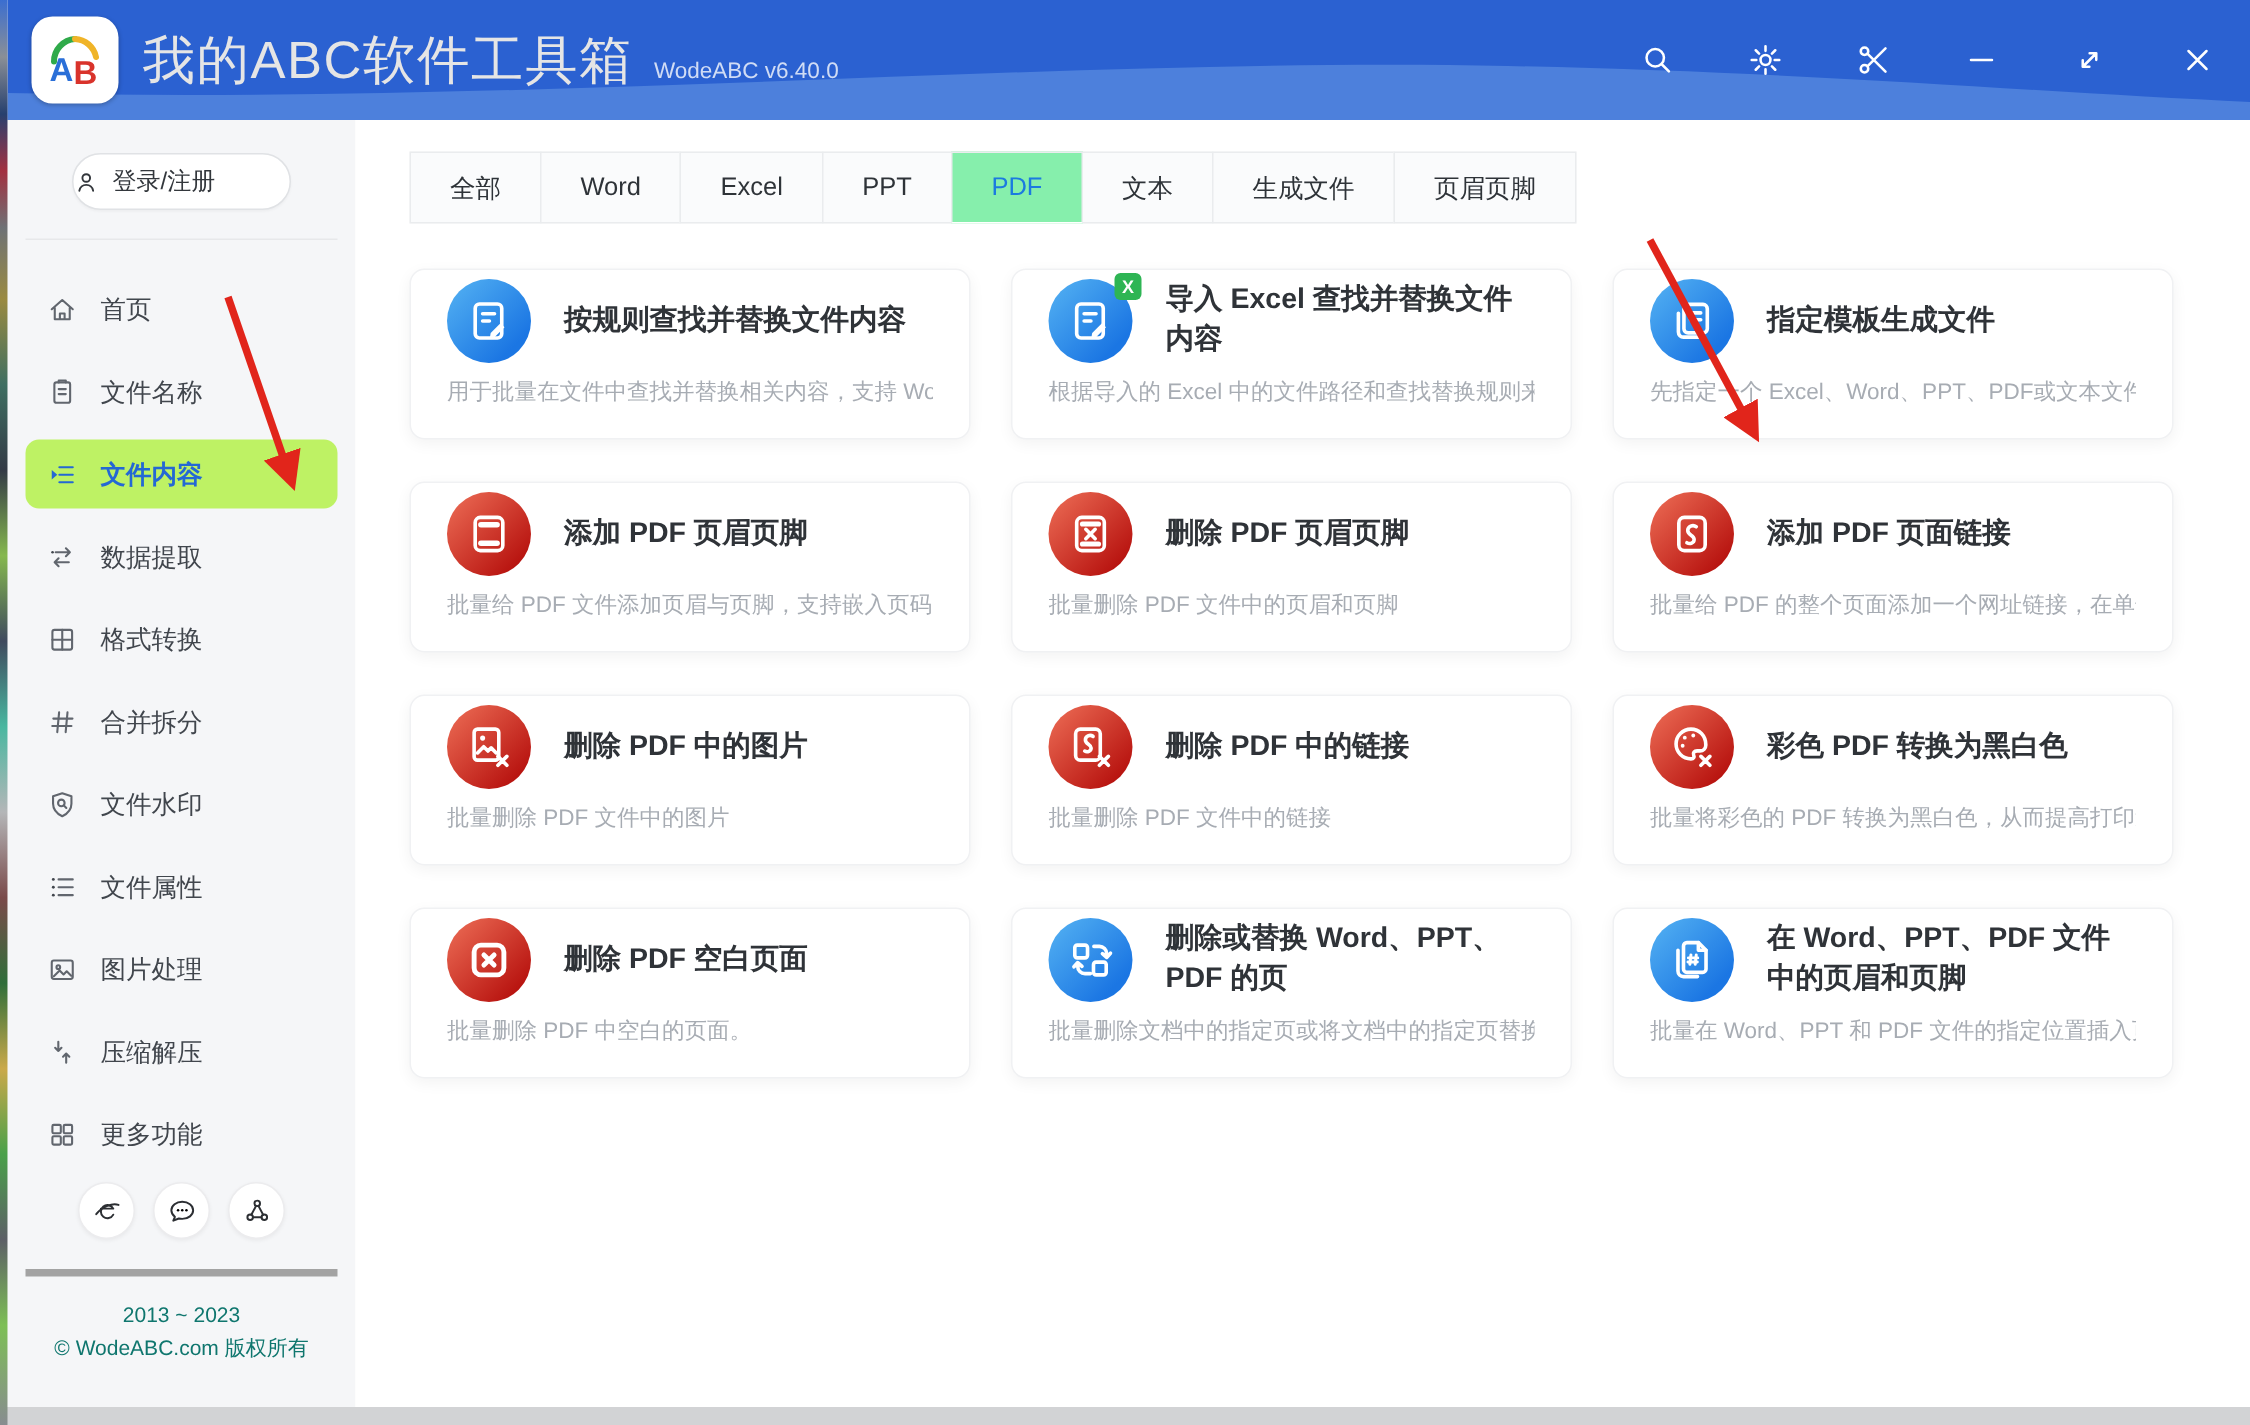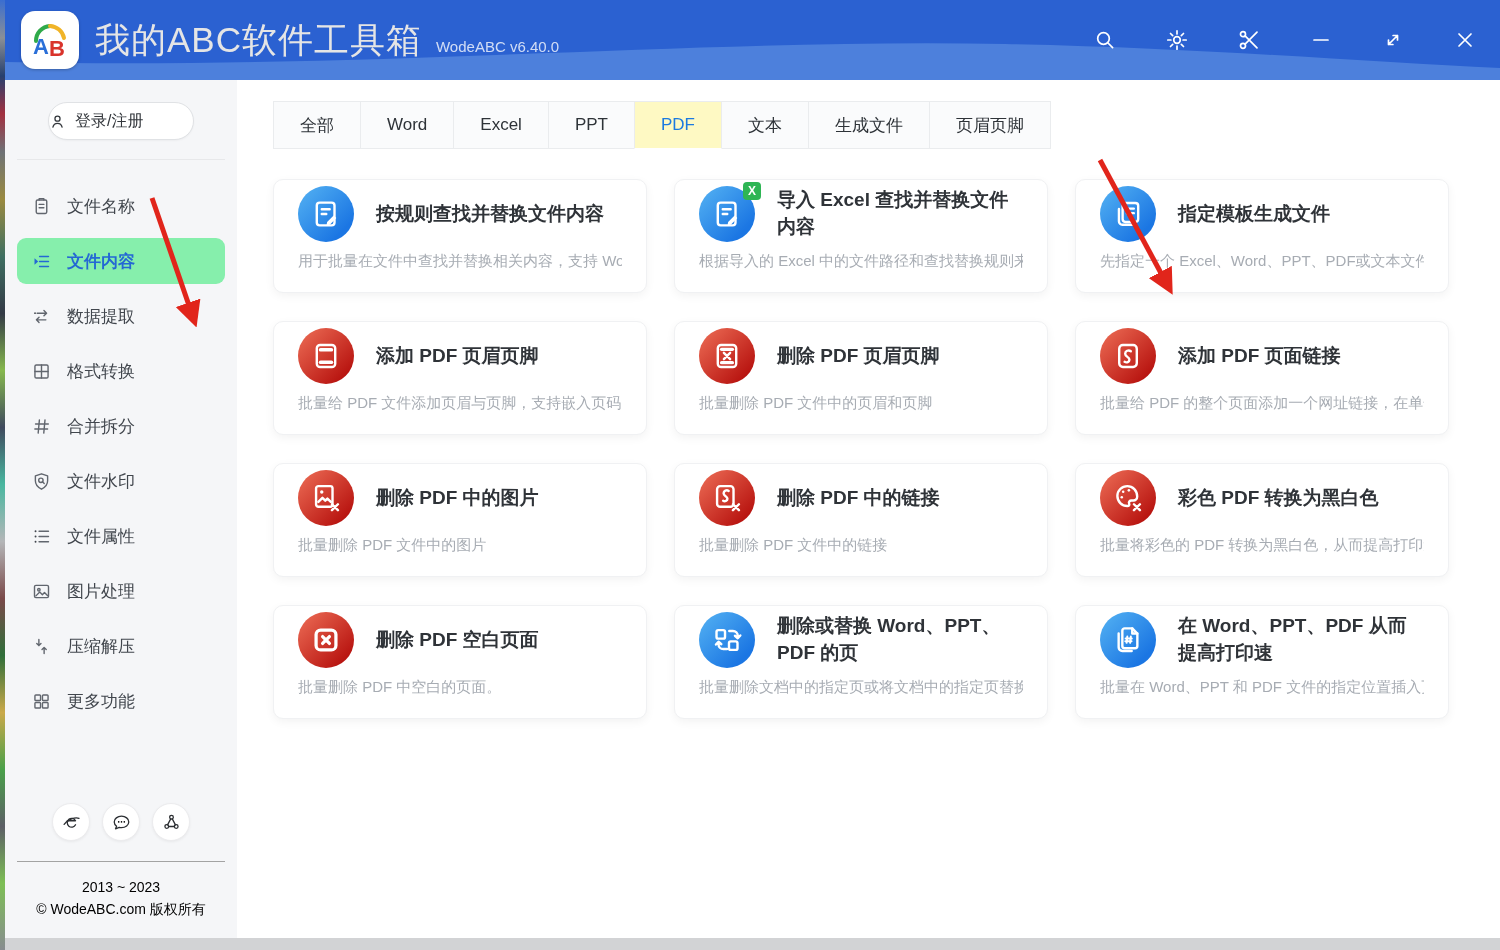--- a/index.html
+++ b/index.html
@@ -32,39 +32,39 @@
     border-radius:19px; display:flex; align-items:center; justify-content:flex-start; gap:9px;
     font-size:16px; color:#33373c; cursor:pointer; box-shadow:0 1px 2px rgba(0,0,0,.04); }
   .login-btn svg { width:17px; height:17px; stroke:#33373c; stroke-width:1.8; fill:none; stroke-linecap:round; }
   .side-divider { height:1px; background:#e7e8ea; margin:19px 12px 0; }
   .nav { margin-top:23px; }
   .nav-item { height:46px; margin:0 12px 9px; border-radius:9px; display:flex; align-items:center;
     padding:0 14px; gap:15px; font-size:17px; color:#41464d; cursor:pointer; }
   .nav-item .nav-icon { width:21px; height:21px; display:flex; }
   .nav-item svg { width:21px; height:21px; stroke:#61666e; stroke-width:1.6; fill:none;
     stroke-linecap:round; stroke-linejoin:round; }
-  .nav-item.active { background:#86efac; color:#2468d4; font-weight:bold; }
+  .nav-item.active { background:#bef264; color:#2468d4; font-weight:bold; }
   .nav-item.active svg { stroke:#2468d4; }
   .side-bottom { position:absolute; left:0; bottom:0; width:100%; }
   .side-circles { display:flex; justify-content:center; gap:12px; padding:20px 0; }
   .circle-btn { width:38px; height:38px; background:#fff; border-radius:50%; border:1px solid #ececee;
     display:flex; align-items:center; justify-content:center; cursor:pointer;
     box-shadow:0 1px 3px rgba(0,0,0,.06); }
   .circle-btn svg { width:21px; height:21px; stroke:#2c2f33; stroke-width:1.5; fill:none;
     stroke-linecap:round; stroke-linejoin:round; }
-  .side-copy { text-align:center; color:#000000; font-size:14px; line-height:22px; padding:14px 0 18px;
-    border-top:1px solid #a3a3a3; margin:0 12px; }
+  .side-copy { text-align:center; color:#0f766e; font-size:14px; line-height:22px; padding:14px 0 29px;
+    border-top:5px solid #a3a3a3; margin:0 12px; }
 
   
   .main { position:absolute; left:232px; top:80px; width:1263px; height:858px; background:#fff; }
   .tabs { position:absolute; left:36px; top:21px; display:flex;justify-content:center; }
   .tab { height:48px; padding:0 26px; display:flex; align-items:center; font-size:17px; color:#2e3338;
     background:#fafbfc; border:1px solid #eaecee; margin-left:-1px; cursor:pointer; }
   .tab:first-child { margin-left:0; }
-  .tab.active { background:#fef9c3; color:#1b7ae0; border-bottom-color:#fff; z-index:2; }
+  .tab.active { background:#86efac; color:#1b7ae0; border-bottom-color:#fff; z-index:2; }
 
   .cards { position:absolute; left:36px; top:99px; display:grid;
     grid-template-columns:repeat(3,374px); grid-auto-rows:114px; column-gap:27px; row-gap:28px; }
   .card { background:#fff; border:1px solid #f0f1f3; border-radius:10px; padding:12px 24px 0;
     box-shadow:0 3px 10px rgba(0,0,0,.05); cursor:pointer; overflow:hidden; position:relative; }
   .card-head { display:flex; align-items:center; gap:22px; min-height:56px; margin-top:-6px; }
   .card-icon { width:56px; height:56px; border-radius:50%; flex:0 0 auto; position:relative;
     display:flex; align-items:center; justify-content:center; }
   .card-icon.blue { background:linear-gradient(135deg,#55b3f3 0%,#1b76e3 80%); }
   .card-icon.red  { background:linear-gradient(135deg,#ee6f57 0%,#b81410 85%); }
@@ -162,20 +162,28 @@
           <circle cx="12" cy="8" r="3.6"></circle>
           <path d="M5.5 20c.8-3.6 3.4-5.5 6.5-5.5s5.7 1.9 6.5 5.5"></path>
         </svg>
       <span>登录/注册</span>
     </div>
     <div class="side-divider"></div>
     <div class="nav">
         <div class="nav-item">
           <span class="nav-icon">
             <svg viewBox="0 0 24 24">
+              <path d="M4 11.6 L12 4.6 L20 11.6 M6.3 10.2 V19.2 H17.7 V10.2 M10.2 19.2 v-4.3 h3.6 v4.3"></path>
+            </svg>
+          </span>
+          <span class="nav-label">首页</span>
+        </div>
+        <div class="nav-item">
+          <span class="nav-icon">
+            <svg viewBox="0 0 24 24">
               <rect x="6" y="4.5" width="12" height="15.5" rx="1.6"></rect>
               <path d="M9.3 4.5 V3 h5.4 v1.5 M9.3 9.6 h5.4 M9.3 13.4 h5.4"></path>
             </svg>
           </span>
           <span class="nav-label">文件名称</span>
         </div>
         <div class="nav-item active">
           <span class="nav-icon">
             <svg viewBox="0 0 24 24">
               <path d="M9.8 6.3 H20 M9.8 12 H20 M9.8 17.7 H20"></path>
@@ -477,21 +485,21 @@
         <div class="card">
           <div class="card-head">
             <div class="card-icon blue">
               <svg viewBox="0 0 24 24">
                 <path d="M9.6 3.8 h5.4 l3.6 3.6 v8.8 a1.6 1.6 0 0 1-1.6 1.6 h-7.4 a1.6 1.6 0 0 1-1.6-1.6 V5.4 a1.6 1.6 0 0 1 1.6-1.6 Z"></path>
                 <path d="M15 3.8 v3.6 h3.6"></path>
                 <path d="M5.4 7.4 v9.8 a2.6 2.6 0 0 0 2.6 2.6 h6.6"></path>
                 <path d="M11.5 9.6 l-.5 4.4 M14 9.6 l-.5 4.4 M10.3 11 h4.4 M10.1 12.9 h4.4" stroke-width="1.4"></path>
               </svg>
             </div>
-            <div class="card-title">在 Word、PPT、PDF 从而提高打印速</div>
+            <div class="card-title">在 Word、PPT、PDF 文件中的页眉和页脚</div>
           </div>
           <div class="card-desc">批量在 Word、PPT 和 PDF 文件的指定位置插入页。</div>
         </div>
       </div>
   </div>
 
 </div>
 
 <svg class="arrow-overlay" style="left:138px;top:188px;" width="75" height="155">
   <defs>

